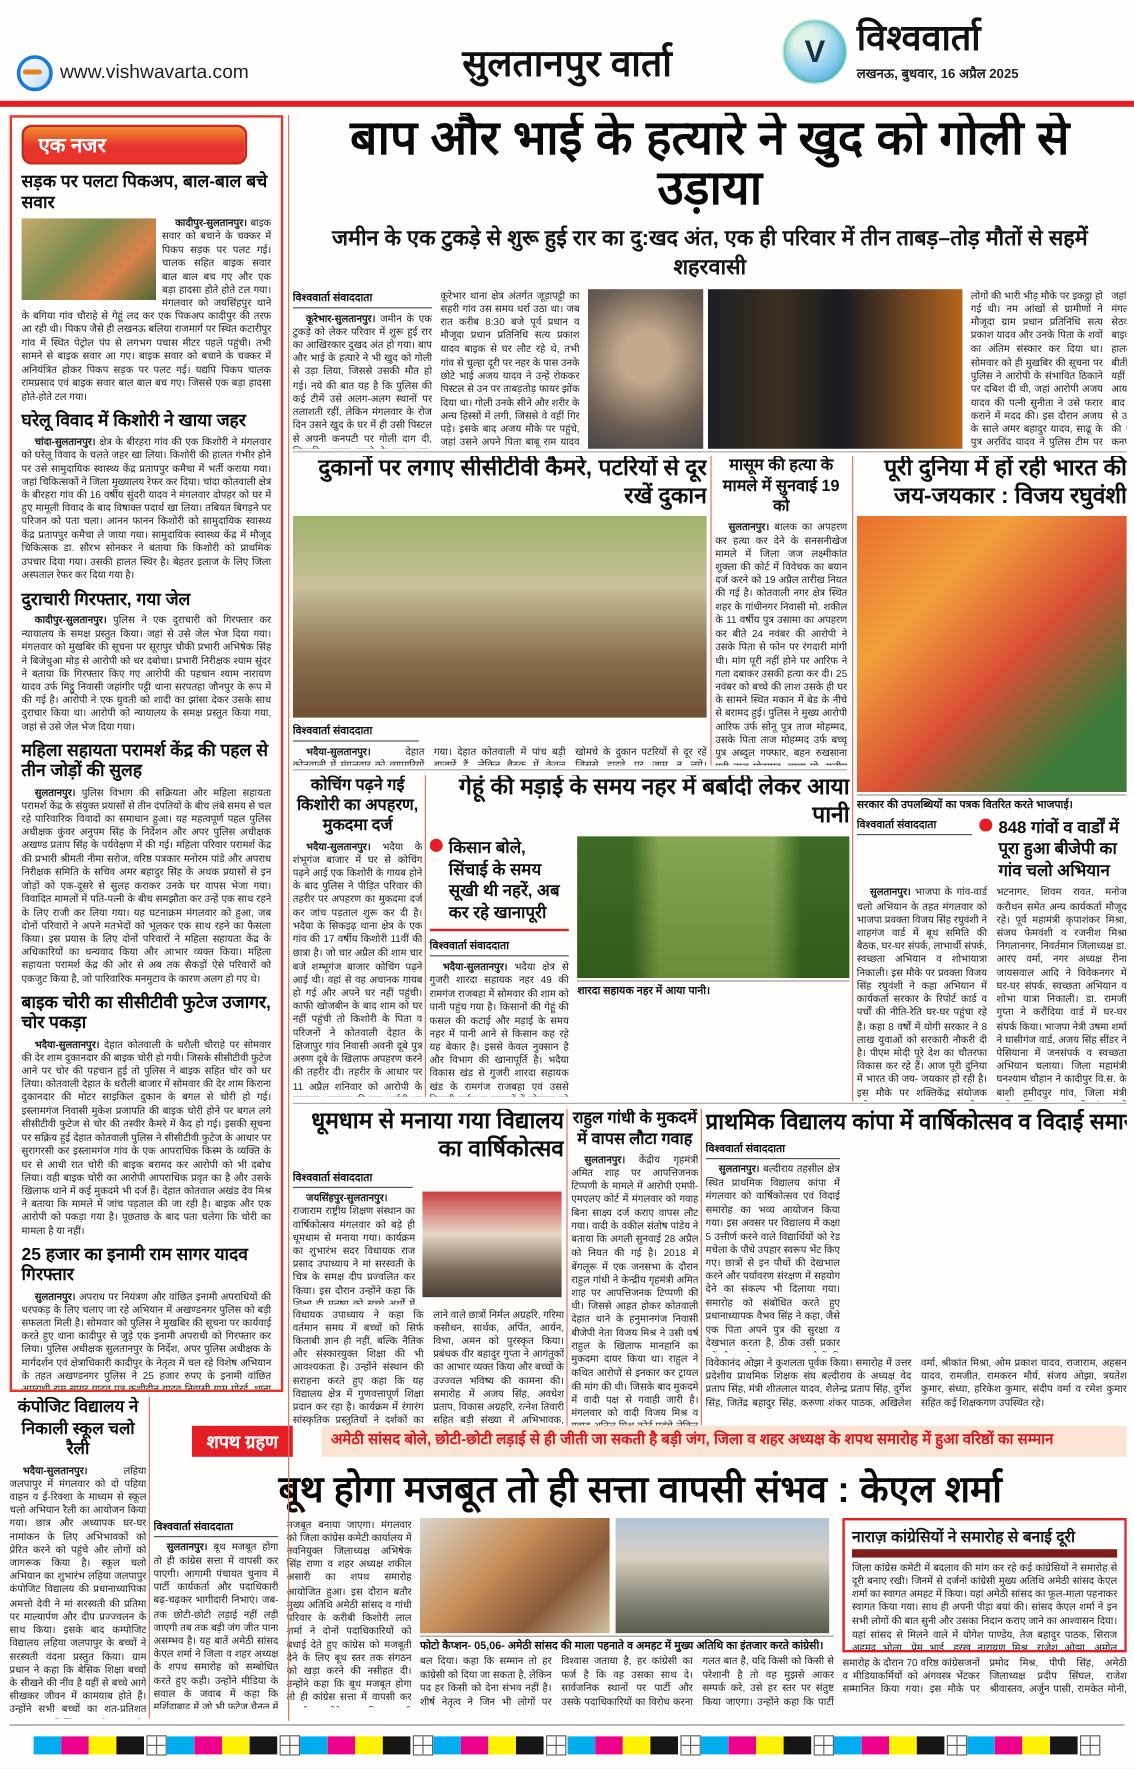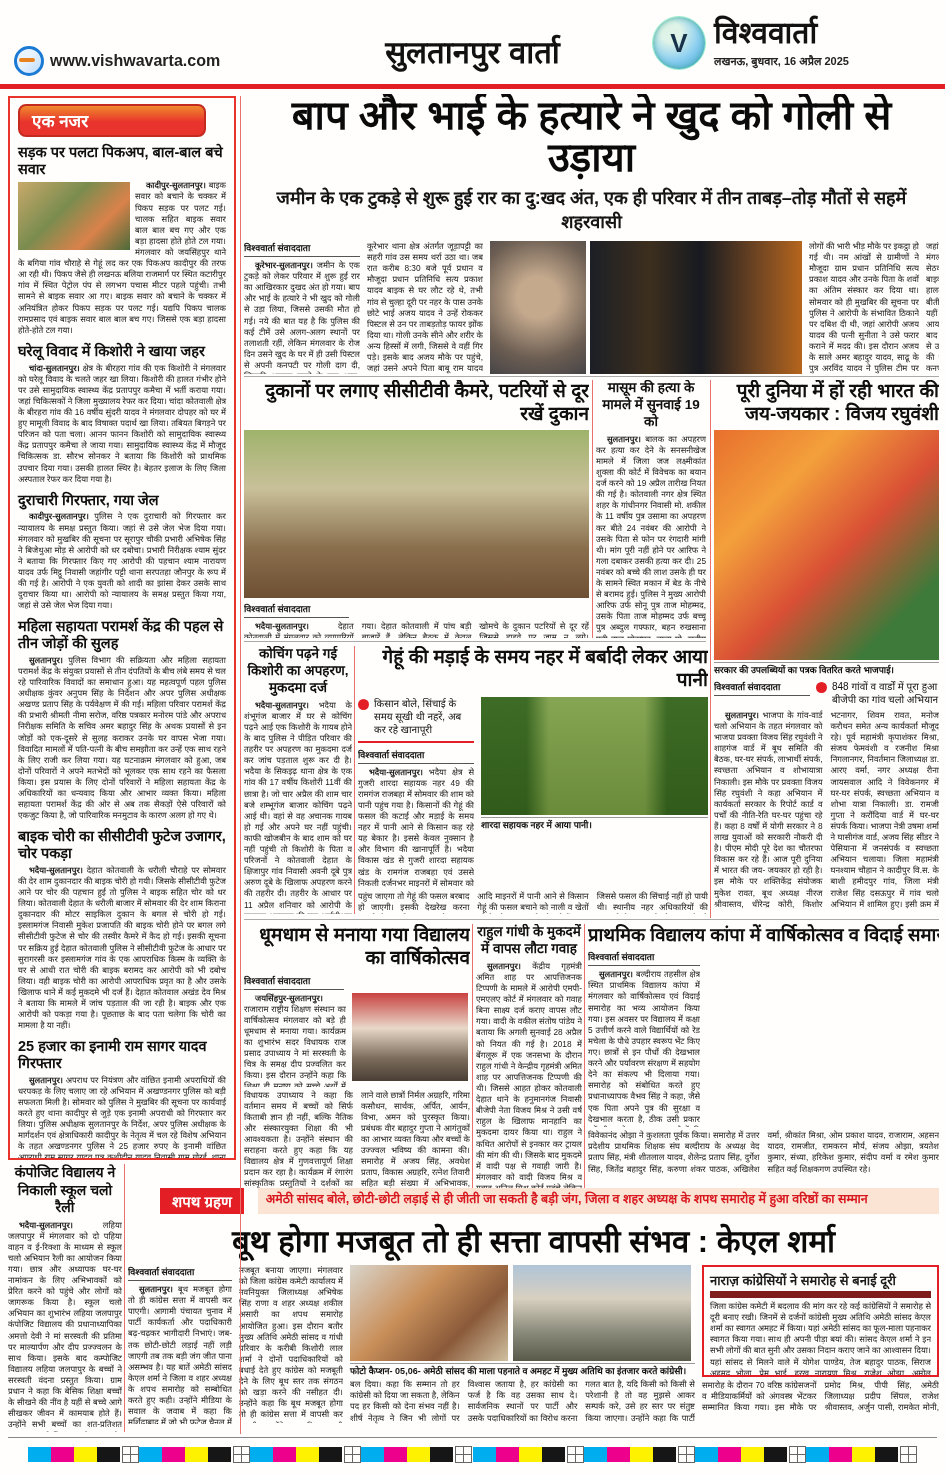--- a/index.html
+++ b/index.html
@@ -3,21 +3,21 @@
 <meta charset="utf-8">
 <style>
   html,body{margin:0;padding:0;background:#e9e9e9;}
   #page{position:relative;width:945px;height:1474px;background:#fffefc;margin:0 auto;
         font-family:"Liberation Sans","DejaVu Sans",sans-serif;color:#1a1a1a;overflow:hidden;}
   
   .mh-left{position:absolute;left:14px;top:46px;display:flex;align-items:center;gap:6px;}
   .e-icon{width:24px;height:24px;border-radius:50%;border:3px solid #1a7ad4;position:relative;
           background:linear-gradient(135deg,#eaf4ff 40%,#bcdcff);} 
   .e-icon:after{content:"";position:absolute;left:2px;top:9px;width:16px;height:4px;background:#e8821e;border-radius:2px;}
-  .site-url{font-weight:bold;font-size:16px;color:#222;}
+  .site-url{font-weight:normal;font-size:16px;color:#222;}
   .mh-center{position:absolute;left:0;right:0;top:30px;text-align:center;font-size:31px;font-weight:800;color:#111;}
   .mh-right{position:absolute;left:652px;top:16px;display:flex;gap:8px;align-items:center;}
   .globe{width:52px;height:52px;border-radius:50%;background:radial-gradient(circle at 35% 30%,#dff3e8 20%,#8fd0f0 55%,#3aa0d8);
          display:flex;align-items:center;justify-content:center;font-weight:800;font-size:26px;color:#18324a;
          border:1px solid #9ec;box-shadow:inset 0 0 6px #4a9;}
   .brand{font-size:30px;font-weight:800;color:#111;line-height:1;}
   .brand-date{font-size:11px;font-weight:bold;color:#222;margin-top:5px;}
   .pagenum-box{position:absolute;right:6px;top:8px;width:76px;height:70px;border-top:7px solid #e31e24;border-right:7px solid #e31e24;
                display:flex;align-items:center;justify-content:flex-end;}
   .pagenum-box span{font-size:36px;font-weight:800;border-left:2px solid #111;padding:2px 14px 2px 12px;color:#111;}
@@ -29,21 +29,21 @@
   .body-txt b{font-weight:bold;margin-left:11px;}
   .byline{display:block;font-size:9px;font-weight:bold;border-bottom:1px solid #555;padding-bottom:2px;margin-bottom:3px;color:#111;}
   .caption{font-size:9px;font-weight:bold;color:#111;padding-top:2px;border-top:1px solid #999;margin-top:2px;line-height:1.25;}
   .h-md{font-weight:700;color:#0f0f0f;text-align:right;line-height:1.2;}
   .h-sm{font-weight:800;color:#0f0f0f;text-align:center;line-height:1.25;font-size:13.5px;}
   .photo{background:#ccc;position:relative;}
   .cols2{column-count:2;column-gap:8px;}
   .cols3{column-count:3;column-gap:8px;}
   .vrule{position:absolute;width:1px;background:#e8716d;}
   .hrule{position:absolute;height:1px;background:#aaa;}
-  .dot-sub{display:flex;gap:5px;font-size:10px;font-weight:400;line-height:1.3;color:#111;}
+  .dot-sub{display:flex;gap:5px;font-size:14px;font-weight:700;line-height:1.3;color:#111;}
   .dot-sub:before{content:"";flex:0 0 11px;width:11px;height:11px;border-radius:50%;background:#e31e24;margin-top:2px;}
   
   .sb-box{left:8px;top:96px;width:228px;height:1064px;border:2px solid #e8342c;padding:6px 8px;box-sizing:border-box;}
   .sb-tag{width:160px;background:linear-gradient(180deg,#f08a2d,#e8342c 55%);border:2px solid #c42a20;border-radius:8px;
           color:#fff;font-weight:800;font-size:17px;padding:3px 12px;margin-bottom:6px;}
   .sb-h{font-size:14.5px;font-weight:800;line-height:1.15;margin:7px 0 3px;color:#0f0f0f;}
   .sb-photo{float:left;width:112px;height:68px;margin:2px 5px 2px 0;background:linear-gradient(135deg,#c8a96a,#7a8c4f 40%,#d9824a 70%,#4a6b3a);}
   
   .main-story{left:244px;top:94px;width:695px;height:280px;}
   .main-h{font-size:40px;font-weight:800;text-align:center;line-height:1.05;color:#0a0a0a;}
@@ -56,21 +56,21 @@
   .img-crowd{width:212px;height:176px;background:linear-gradient(90deg,#1c1f26,#3d2f1e 28%,#171a20 52%,#7a4a22 82%,#b5651d);}
   
   .ph-meeting{width:100%;height:168px;background:linear-gradient(180deg,#9fb36b,#c9c09a 35%,#8a6f4d 70%,#6e4f33);}
   .ph-bjp{width:100%;height:230px;background:linear-gradient(135deg,#e86f2d,#f3a03c 28%,#d94f35 55%,#3e7a3a 82%);}
   .ph-canal{width:100%;height:118px;background:linear-gradient(90deg,#5d8a46 0 20%,#c9d39a 30% 72%,#5d8a46 82%),linear-gradient(180deg,#aac88a,#86a860);background-blend-mode:multiply;}
   .ph-school{width:116px;height:88px;background:linear-gradient(180deg,#c94141,#e8d8c8 40%,#7a6a5a 75%,#4a3f35);}
   .ph-kids{width:100%;height:150px;background:linear-gradient(135deg,#e8c93e,#d94b4b 38%,#e8e0d0 70%,#c9a0a0);}
   .ph-garland{width:158px;height:96px;background:linear-gradient(135deg,#d9d5cc,#c98f5a 40%,#8a5a3a 70%,#d0c0a0);}
   .ph-congress{width:178px;height:96px;background:linear-gradient(180deg,#b0c4d8,#d8d0c0 35%,#8a8a7a 70%,#5a5a4a);}
   
-  .oath-tagrow{display:flex;align-items:stretch;gap:14px;padding-left:32px;}
+  .oath-tagrow{display:flex;align-items:stretch;gap:24px;padding-left:32px;}
   .oath-tag{background:#e31e24;color:#fff;font-weight:800;font-size:15px;padding:3px 12px;white-space:nowrap;}
   .oath-kicker{flex:1;background:#fbe4d3;color:#d81920;font-weight:800;font-size:12.5px;padding:4px 8px;line-height:1.2;}
   .oath-h{font-size:31px;font-weight:800;text-align:center;margin:5px 0 4px;color:#0a0a0a;}
   .sidebox{border:2px solid #e31e24;padding:4px 6px;box-sizing:border-box;}
   .sidebox-h{font-size:13px;font-weight:800;border-bottom:7px solid #7f1d1d;padding-bottom:2px;margin-bottom:3px;}
   
   .pm-row{position:absolute;left:28px;top:1446px;width:889px;display:flex;justify-content:space-between;}
   .pm-group{display:flex;gap:0;align-items:center;}
   .pm-sq{width:23px;height:15px;display:inline-block;}
   .pm-reg{width:15px;height:15px;display:inline-block;border:1px solid #666;margin-left:2px;

